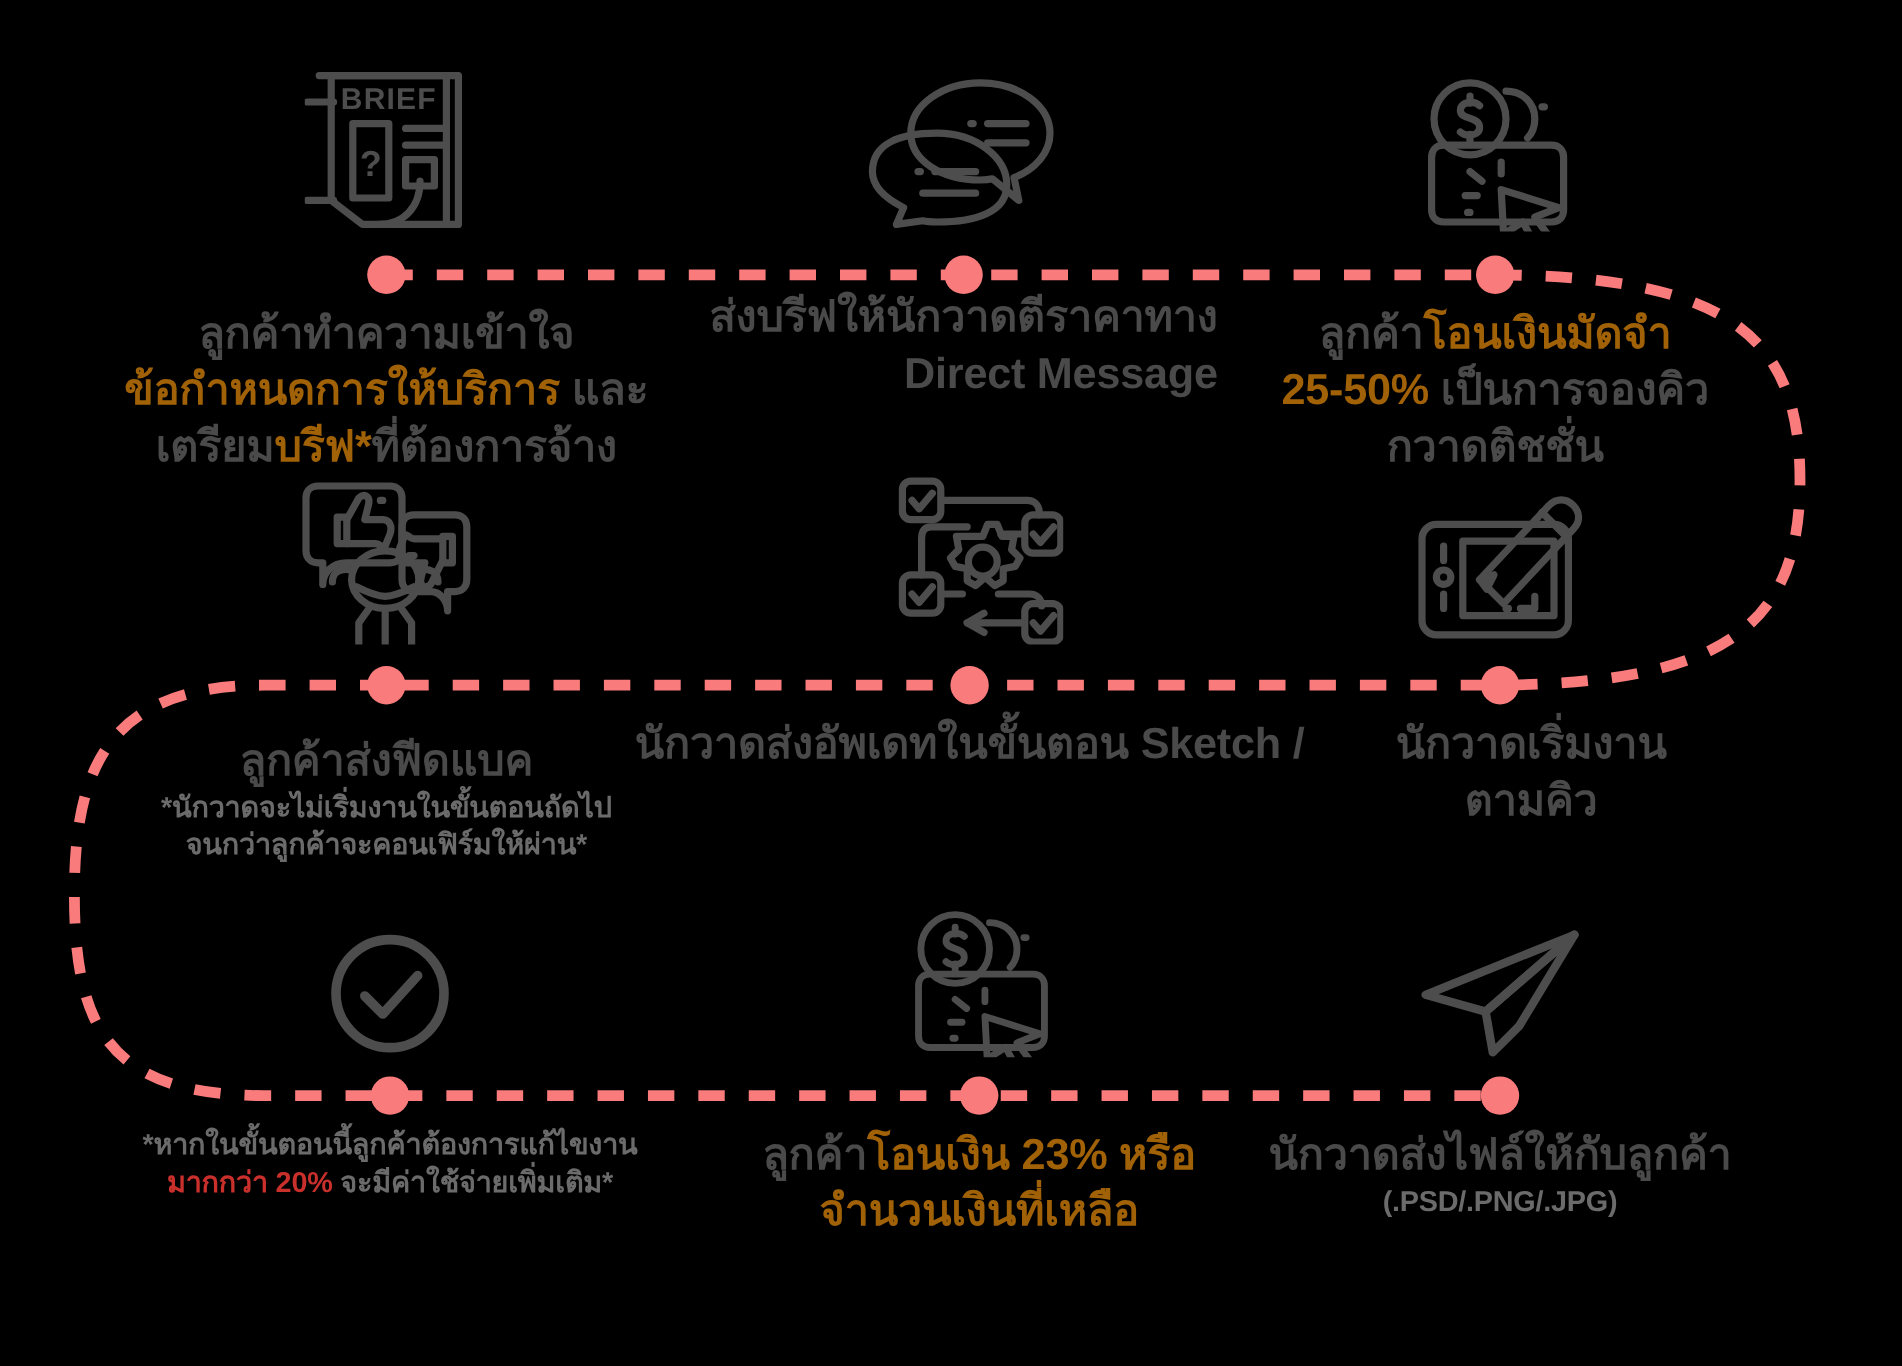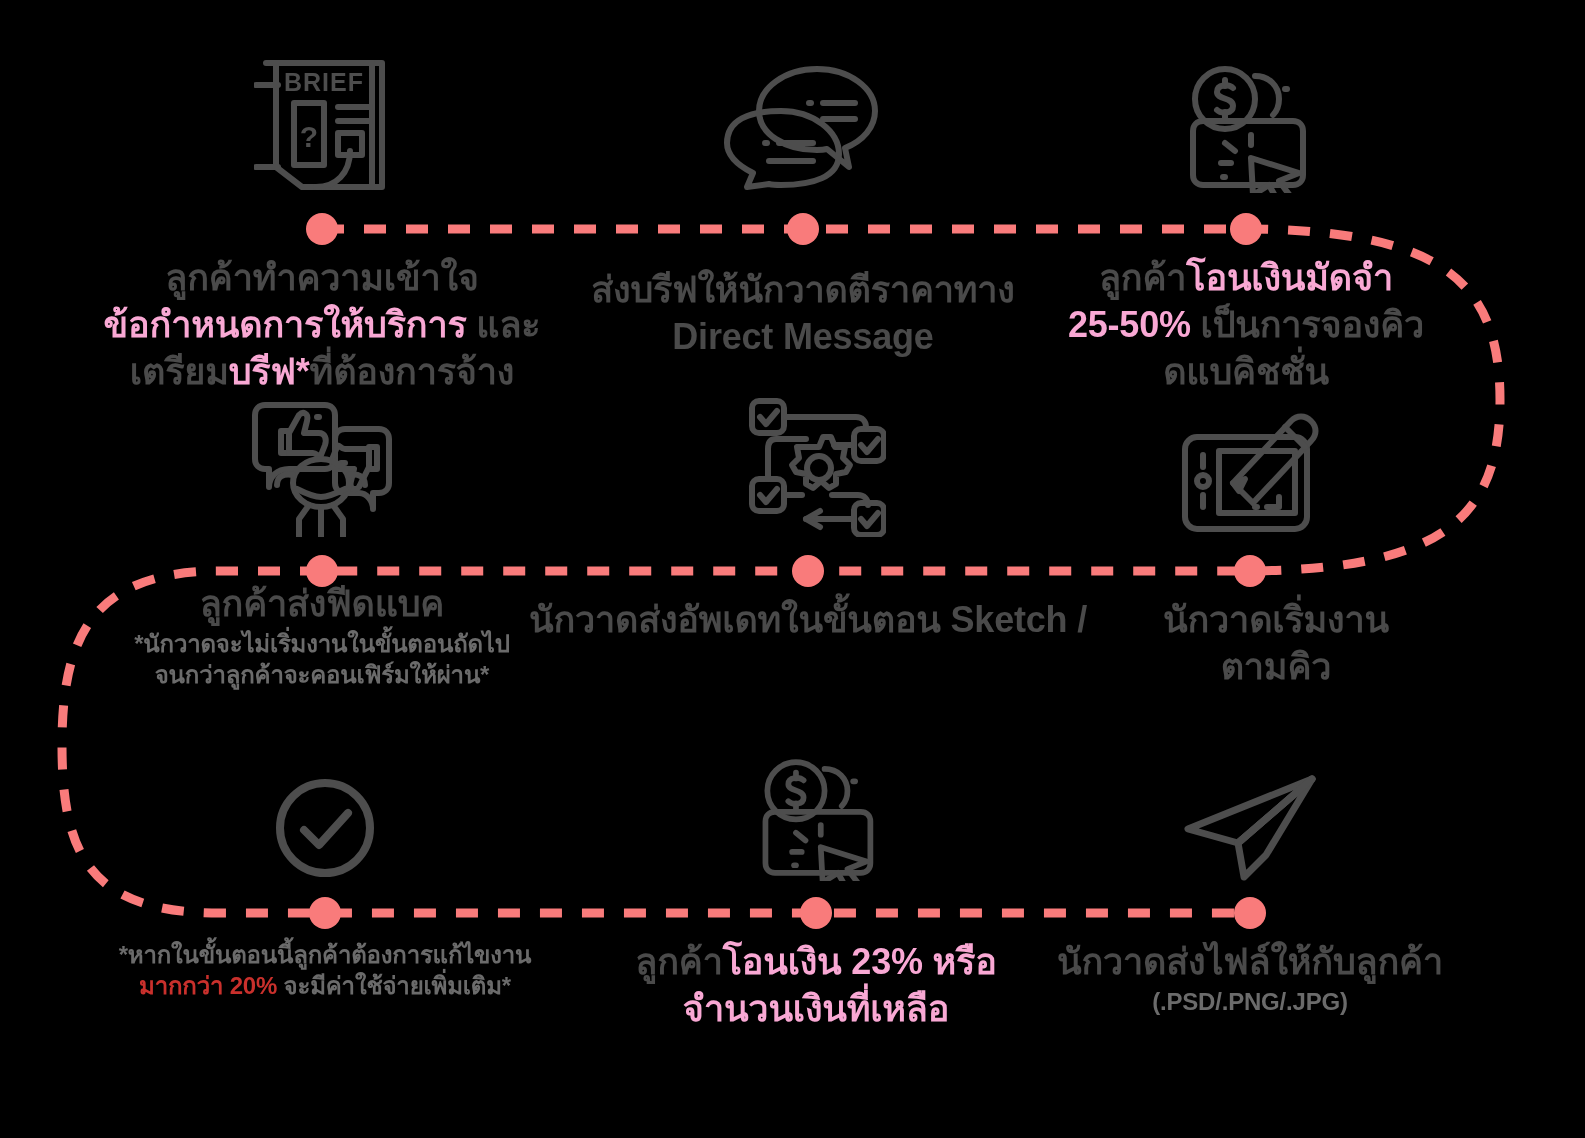--- a/index.html
+++ b/index.html
@@ -55,21 +55,21 @@
     font-size: 36px;
     color: #4a4a4a;
     letter-spacing: -0.2px;
   }
   .t-reg {
     font-weight: 600;
     font-size: 24px;
     color: #6b6b6b;
     letter-spacing: -0.2px;
   }
-  .hl { color: #f9a8d4; font-weight: 700; }
+  .hl { color: #a16207; font-weight: 700; }
   .hl-b { color: #c9302c; font-weight: 700; }
   .icon svg { display: block; }
 </style>
 </head>
 <body>
 
 <div id="canvas">
 
   <svg id="path-layer" viewBox="0 0 1585 1138" xmlns="http://www.w3.org/2000/svg">
     <path d="M 322 229 L 1240 229
@@ -117,21 +117,21 @@
           <line x1="100" y1="40" x2="132" y2="40"></line>
           <line x1="100" y1="56" x2="132" y2="56"></line>
           <path d="M58 48 C90 48 116 68 116 91 C116 114 90 122 58 122 C54 122 50 122 46 121 L24 124 L30 110 C14 102 4 92 4 80 C4 57 26 48 58 48 Z"></path>
           <line x1="42" y1="80" x2="44" y2="80"></line>
           <line x1="56" y1="80" x2="90" y2="80"></line>
           <line x1="46" y1="98" x2="90" y2="98"></line>
         </g>
       </svg>
     </div>
     <div class="dot" style="width:32px; height:32px; background:#f97b7b; top:0;"></div>
-    <div class="caption" style="top:38px;">
+    <div class="caption" style="top:12px;text-align:right;">
       <span class="ln t-bold">ส่งบรีฟให้นักวาดตีราคาทาง</span>
       <span class="ln t-bold">Direct Message</span>
     </div>
   </div>
 
   <div class="node" style="left:1246px; top:229px;">
     <div class="icon-box icon" style="bottom:36px; height:130px;">
       <svg width="130" height="130" viewBox="0 0 130 130">
         <g fill="none" stroke="#4d4d4d" stroke-width="6" stroke-linecap="round" stroke-linejoin="round">
           <circle cx="44" cy="36" r="30"></circle>
@@ -146,21 +146,21 @@
           <line x1="40" y1="100" x2="50" y2="100"></line>
           <line x1="42" y1="114" x2="44" y2="114"></line>
           <path d="M70 95 L118 110 L98 118 L110 134 L98 140 L88 122 L72 132 Z"></path>
         </g>
       </svg>
     </div>
     <div class="dot" style="width:32px; height:32px; background:#f97b7b; top:0;"></div>
     <div class="caption" style="top:26px;">
       <span class="ln t-bold"><span>ลูกค้า</span><span class="hl">โอนเงินมัดจำ</span></span>
       <span class="ln t-bold"><span class="hl">25-50%</span><span> เป็นการจองคิว</span></span>
-      <span class="ln t-bold">ดแบคิชชั่น</span>
+      <span class="ln t-bold">กวาดติชชั่น</span>
     </div>
   </div>
 
   <div class="node" style="left:322px; top:571px;">
     <div class="icon-box icon" style="bottom:34px; height:140px;">
       <svg width="150" height="140" viewBox="0 0 150 140">
         <g fill="none" stroke="#4d4d4d" stroke-width="6" stroke-linecap="round" stroke-linejoin="round">
           <path d="M18 8 H78 C84 8 88 12 88 18 V62 C88 68 84 72 78 72 H42 C30 72 22 80 22 90 L22 72 H18 C12 72 8 68 8 62 V18 C8 12 12 8 18 8 Z"></path>
           <path d="M34 34 V56 H42 V34 Z"></path>
           <path d="M42 36 L52 18 C56 14 62 16 60 24 L57 36 H72 C78 36 80 42 78 48 L74 58 C73 62 70 56 66 56 H42"></path>
@@ -173,21 +173,21 @@
           <path d="M50 92 C50 92 66 100 74 100 C82 100 98 92 98 92"></path>
           <path d="M46 78 C36 76 30 80 30 88"></path>
           <path d="M102 78 C112 76 118 80 118 88"></path>
           <path d="M62 108 L52 122 V140"></path>
           <path d="M86 108 L96 122 V140"></path>
           <path d="M74 110 V140"></path>
         </g>
       </svg>
     </div>
     <div class="dot" style="width:32px; height:32px; background:#f97b7b; top:0;"></div>
-    <div class="caption" style="top:10px;">
+    <div class="caption" style="top:40px;">
       <span class="ln t-bold">ลูกค้าส่งฟีดแบค</span>
       <span class="ln t-reg">*นักวาดจะไม่เริ่มงานในขั้นตอนถัดไป</span>
       <span class="ln t-reg">จนกว่าลูกค้าจะคอนเฟิร์มให้ผ่าน*</span>
     </div>
   </div>
 
   <div class="node" style="left:808px; top:571px;">
     <div class="icon-box icon" style="bottom:34px; height:146px;">
       <svg width="156" height="146" viewBox="0 0 156 146">
         <g fill="none" stroke="#4d4d4d" stroke-width="6" stroke-linecap="round" stroke-linejoin="round">

